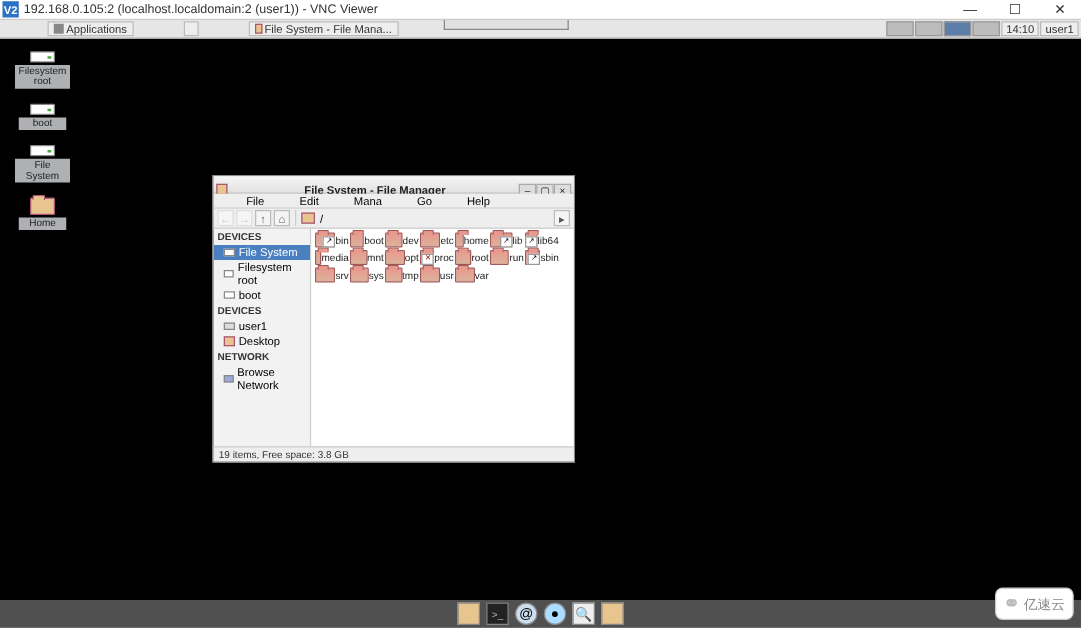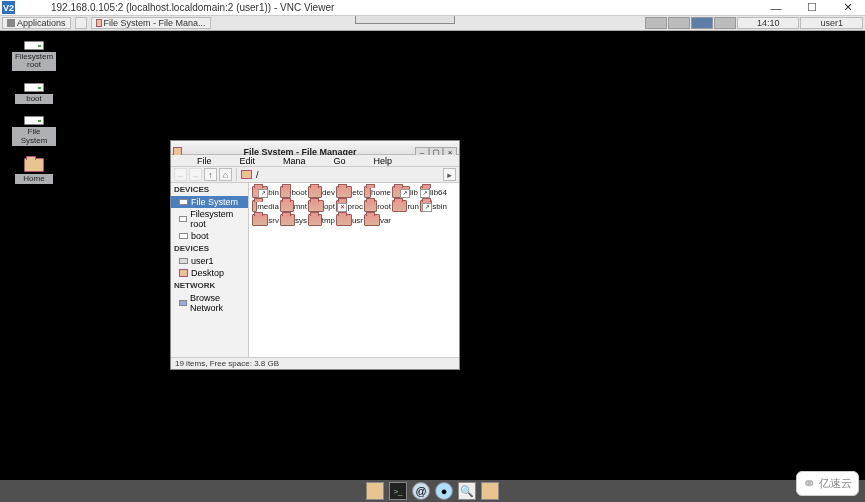--- a/index.html
+++ b/index.html
@@ -1,37 +1,37 @@
 <!DOCTYPE html>
 <html><head>
 <meta charset="utf-8">
 <style>
   * { box-sizing: border-box; margin: 0; padding: 0; font-family: "Segoe UI", Tahoma, Arial, sans-serif; }
   body { width: 865px; height: 502px; background: #fff; overflow: hidden; position: relative; }
 
   
-  .vnc-titlebar { height: 16px; background: #fff; border-bottom: 1px solid #ccc; display: flex; align-items: center; font-size: 10px; color: #333; padding: 0 2px; gap: 32px; }
+  .vnc-titlebar { height: 16px; background: #fff; border-bottom: 1px solid #ccc; display: flex; align-items: center; font-size: 10px; color: #333; padding: 0 2px; }
   .vnc-logo { width: 13px; height: 13px; background: #2b71c4; color: #fff; display: flex; align-items: center; justify-content: center; font-size: 9px; font-weight: bold; margin-right: 4px; }
   .vnc-title { flex: 1; }
   .vnc-ctrls { display: flex; gap: 14px; padding-right: 4px; }
   .vnc-ctrl { width: 22px; height: 14px; display:flex; align-items:center; justify-content:center; font-size: 11px; cursor: pointer; }
 
   
   .remote { position: absolute; top: 16px; left: 0; right: 0; bottom: 0; background: #000; }
 
   
   .taskbar { height: 15px; background: #e6e6e6; border-bottom: 1px solid #aaa; display: flex; align-items: center; font-size: 9px; color: #333; }
   .taskbar .tb-left { display: flex; align-items: center; gap: 4px; padding-left: 2px; }
-  .tb-btn { padding: 0 4px; border: 1px solid #bbb; background: #eee; height: 12px; display: flex; align-items: center; cursor: pointer; }
+  .tb-btn { padding: 0 4px; border: 1px solid #bbb; background: #eee; height: 12px; display: flex; align-items: center; cursor: pointer; margin-left: 36px; }
   .tb-btn .mini-icon { width: 8px; height: 8px; margin-right: 2px; display:inline-block; }
   .tb-task { max-width: 120px; overflow: hidden; white-space: nowrap; }
   .tb-right { margin-left: auto; display: flex; align-items: center; gap: 1px; padding-right: 2px; }
   .tray-block { width: 22px; height: 12px; background: #bcbcbc; border: 1px solid #999; }
   .tray-block.sel { background: #5c7ea8; }
-  .tb-time, .tb-user { padding: 0 19px; border: 1px solid #bbb; background: #eee; height: 12px; display: flex; align-items: center; }
+  .tb-time, .tb-user { padding: 0 3px; border: 1px solid #bbb; background: #eee; height: 12px; display: flex; align-items: center; }
 
   
   .cap-toolbar { position:absolute; top:0; left:355px; width:100px; height:8px; border:1px solid #888; border-top:none; background:#e0e0e0; }
 
   
   .desk-icons { position: absolute; top: 25px; left: 12px; display: flex; flex-direction: column; gap: 12px; }
   .desk-icon { width: 44px; display: flex; flex-direction: column; align-items: center; cursor: pointer; }
   .disk-glyph { width: 20px; height: 9px; background: #fff; border: 1px solid #888; border-radius: 1px; position: relative; margin-bottom:2px;}
   .disk-glyph::after { content:""; position:absolute; right:2px; top:3px; width:3px; height:2px; background:#4a4; }
   .folder-glyph { width: 20px; height: 14px; background: #e8c48e; border: 1px solid #a57; border-radius: 1px; position: relative; margin-bottom:2px;}

